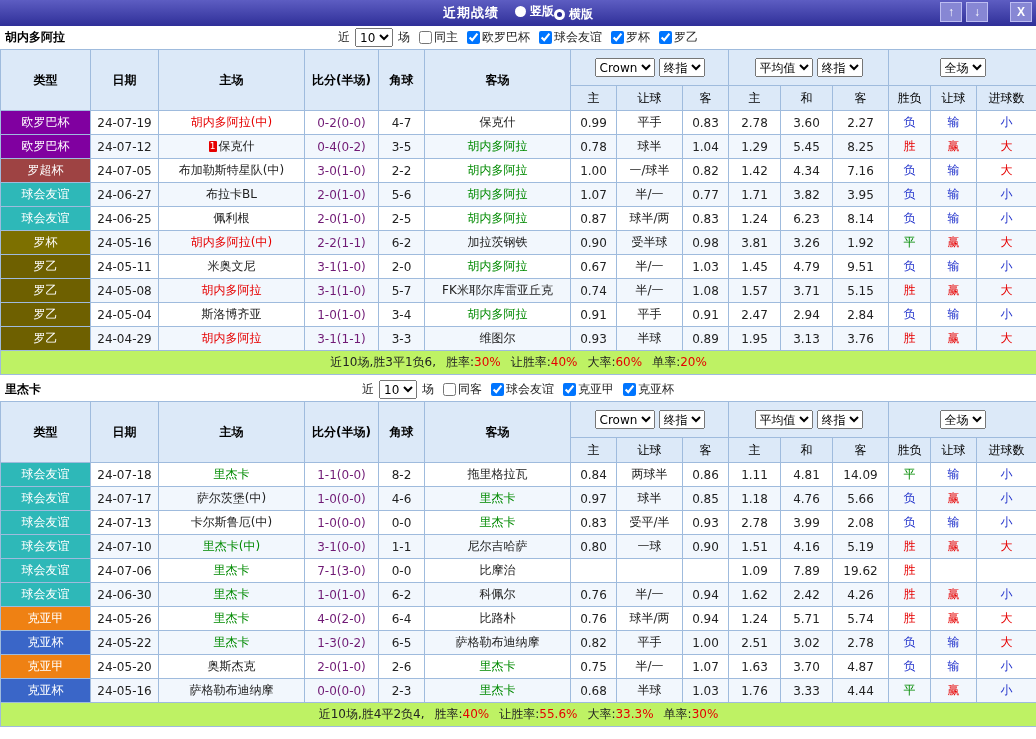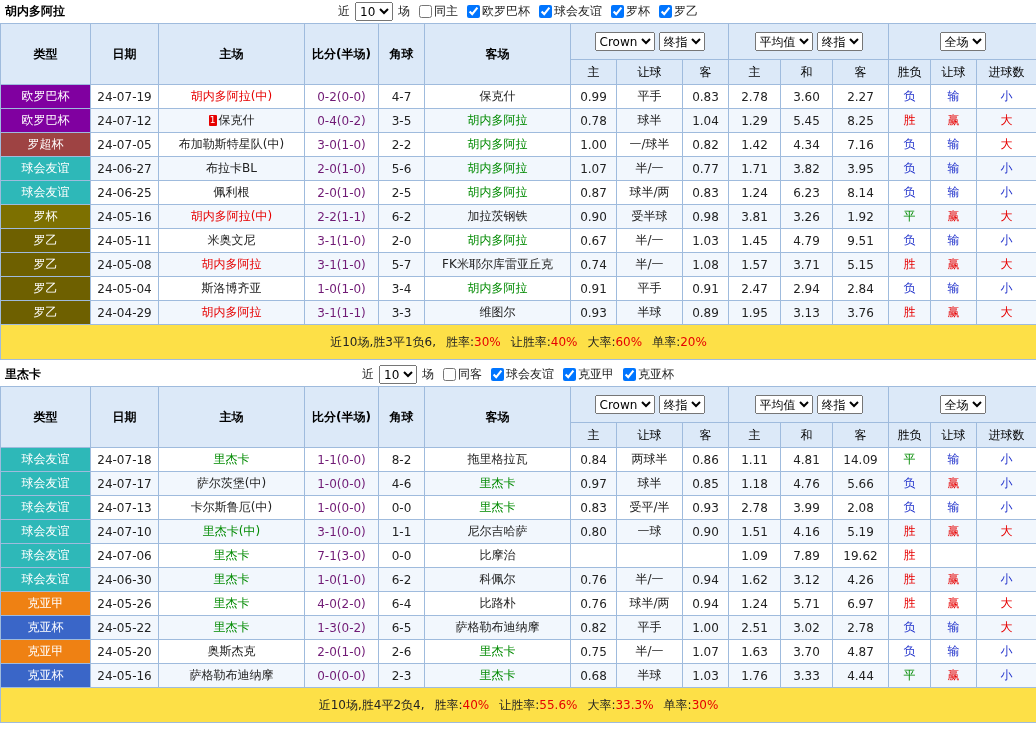--- a/index.html
+++ b/index.html
@@ -36,37 +36,56 @@
   table{border-collapse:collapse;table-layout:fixed;width:1036px}
   th,td{border:1px solid #9fbbdd;text-align:center;padding:0;overflow:hidden;white-space:nowrap}
   thead th{background:#dce9f8;color:#000}
   thead tr.grp-row th{height:36px;font-weight:bold}
   thead tr.sub-row th{height:25px;font-weight:normal}
   .sel-cell{font-weight:normal}
   .sel-cell select{margin:0 2px}
   tbody td{height:24px;background:#fff}
   tbody tr:nth-child(even) td{background:#f2f7fd}
   tbody td.type-cell{color:#fff}
-  tfoot td{height:35px;background:#fde047}
+  tfoot td{height:24px;background:#bef264}
 
   .t-red{color:#e60000}
   .t-green{color:#008a00}
   .t-blue{color:#2233cc}
   .t-black{color:#222}
   .score{color:#701a75}
   .red-card{display:inline-block;background:#e60000;color:#fff;font-size:9px;
             line-height:11px;width:8px;border-radius:1px;margin-right:2px;vertical-align:1px}
   .sum-label{color:#222;margin-left:10px}
   .sum-val{color:#e60000}
   .sum-lead{color:#222}
 </style>
 </head>
 <body>
 
 <div class="page">
+  <div class="topbar">
+    <div class="topbar-center">
+      <span class="panel-title">近期战绩</span>
+      <span class="radio-group" id="layout-toggle"><span class="radio-item">
+            <span class="radio-circle"></span>
+            <span>竖版</span>
+          </span><span class="radio-item">
+            <span class="radio-circle">
+              <span class="radio-dot"></span>
+            </span>
+            <span>横版</span>
+          </span></span>
+    </div>
+    <div class="topbar-buttons">
+      <button class="bar-btn">↑</button>
+      <button class="bar-btn">↓</button>
+      <button class="bar-btn close">X</button>
+    </div>
+  </div>
   <div id="sections">
       <div class="section">
         <div class="filter-bar">
           <span class="team-name">胡内多阿拉</span>
           <span>近</span>
           <select><option>10</option></select>
           <span>场</span>
           <label class="cbx">
             <input type="checkbox" style="">
             <span>同主</span>
@@ -464,39 +483,39 @@
               <td class="type-cell" style="background: rgb(46, 184, 184);">球会友谊</td>
               <td class="t-black">24-06-30</td>
               <td><span class="t-green">里杰卡</span></td>
               <td class="score">1-0(1-0)</td>
               <td class="t-black">6-2</td>
               <td><span class="t-black">科佩尔</span></td>
               <td class="t-black">0.76</td>
               <td class="t-black">半/一</td>
               <td class="t-black">0.94</td>
               <td class="t-black">1.62</td>
-              <td class="t-black">3.12</td>
+              <td class="t-black">2.42</td>
               <td class="t-black">4.26</td>
               <td class="t-red">胜</td>
               <td class="t-red">赢</td>
               <td class="t-blue">小</td>
             </tr>
             <tr>
               <td class="type-cell" style="background: rgb(239, 129, 19);">克亚甲</td>
               <td class="t-black">24-05-26</td>
               <td><span class="t-green">里杰卡</span></td>
               <td class="score">4-0(2-0)</td>
               <td class="t-black">6-4</td>
               <td><span class="t-black">比路朴</span></td>
               <td class="t-black">0.76</td>
               <td class="t-black">球半/两</td>
               <td class="t-black">0.94</td>
               <td class="t-black">1.24</td>
               <td class="t-black">5.71</td>
-              <td class="t-black">6.97</td>
+              <td class="t-black">5.74</td>
               <td class="t-red">胜</td>
               <td class="t-red">赢</td>
               <td class="t-red">大</td>
             </tr>
             <tr>
               <td class="type-cell" style="background: rgb(58, 102, 200);">克亚杯</td>
               <td class="t-black">24-05-22</td>
               <td><span class="t-green">里杰卡</span></td>
               <td class="score">1-3(0-2)</td>
               <td class="t-black">6-5</td>

